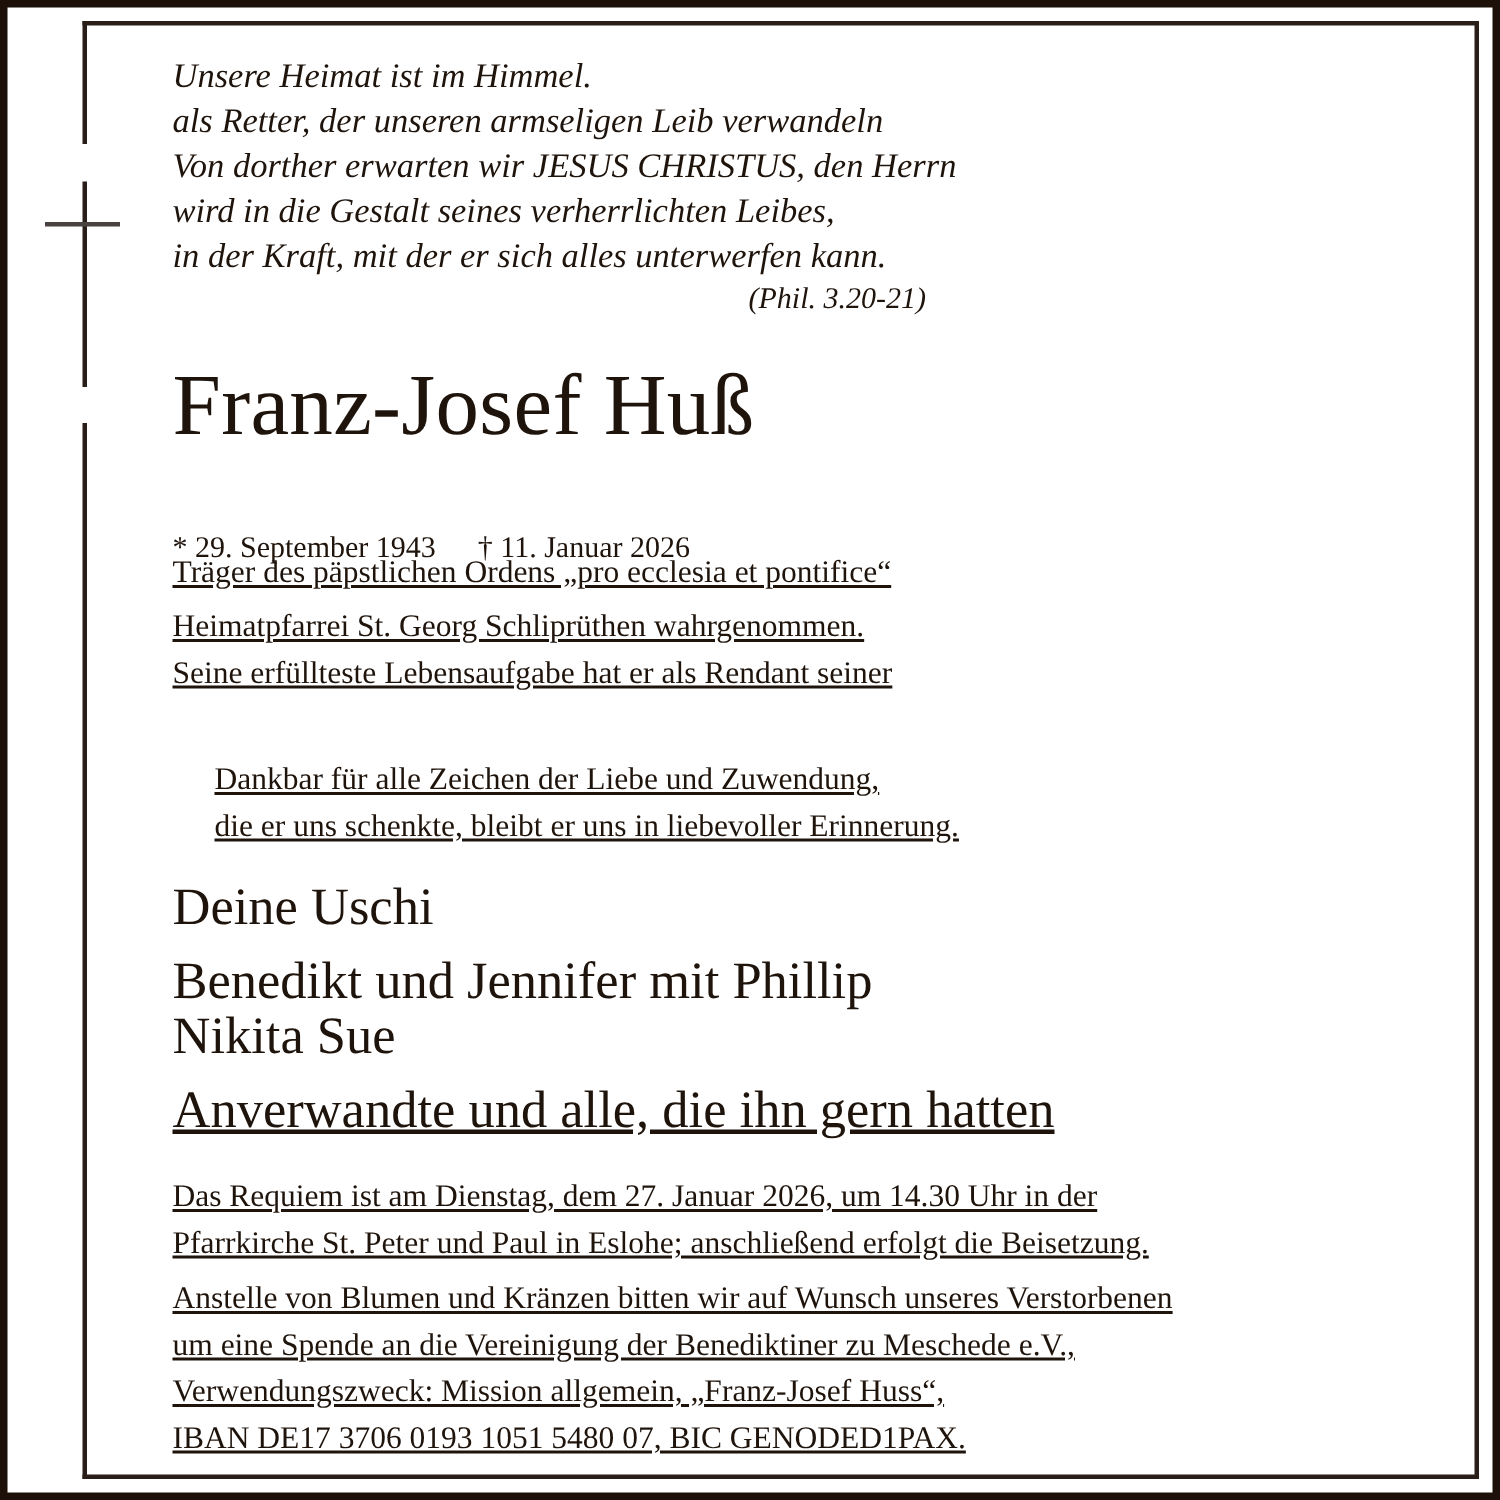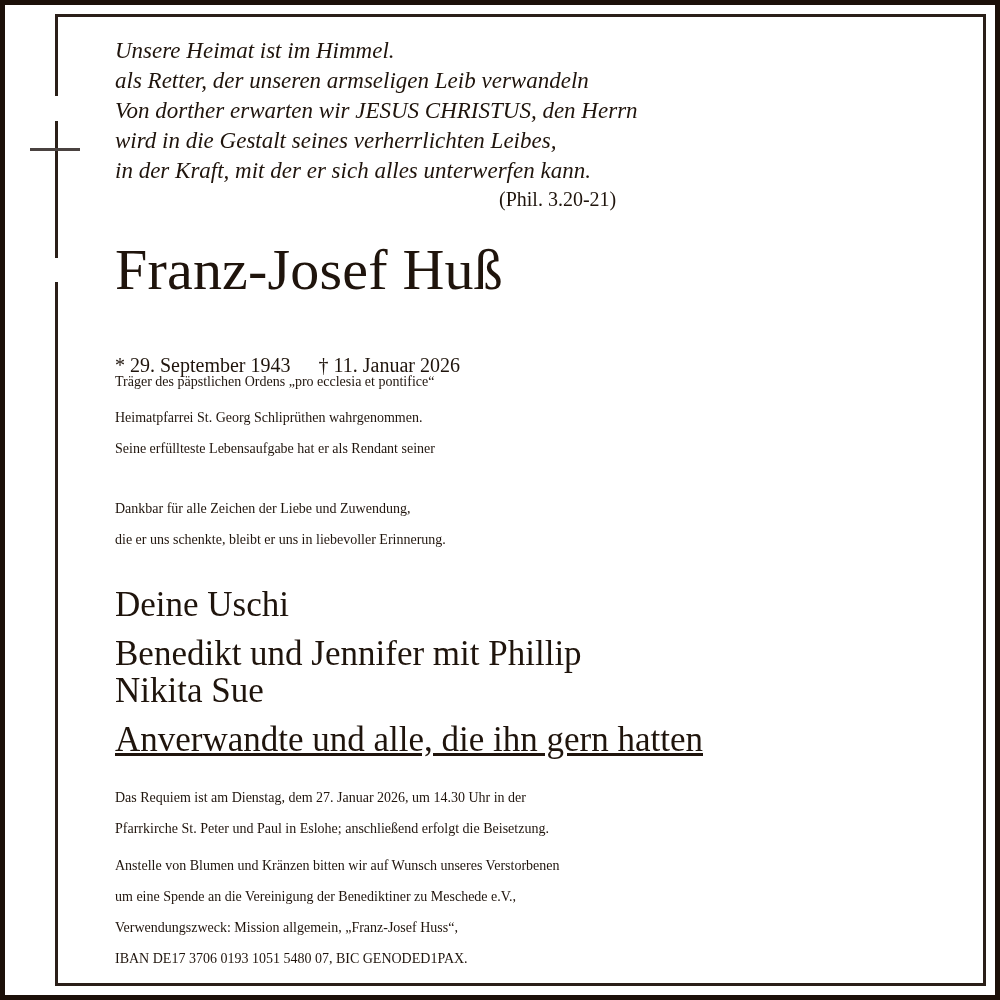--- a/index.html
+++ b/index.html
@@ -16,25 +16,25 @@
   .inner {
     position: absolute; left: 55px; top: 14px; width: 931px; height: 972px;
     box-sizing: border-box;
     border-top: 3px solid #2a1f18; border-right: 3px solid #2a1f18;
     border-bottom: 3px solid #2a1f18;
   }
   .vline { position: absolute; left: 55px; width: 3px; background: #2a1f18; }
   .cross-bar { position: absolute; left: 30px; top: 148px; width: 50px; height: 3px; background: #4a4240; }
   .t { position: absolute; left: 115px; white-space: nowrap; }
   .verse { font-style: italic; font-size: 23px; line-height: 30px; }
-  .verse-ref { position: absolute; left: 499px; top: 188px; font-size: 20px; }
+  .verse-ref { position: absolute; left: 499px; top: 188px; font-style: italic; font-size: 20px; }
   .name { font-size: 58px; top: 236px; letter-spacing: 0.2px; }
   .dates { font-size: 20px; top: 309px; margin-top: 45px; }
   .dates .sep { display: inline-block; width: 28px; }
-  .body20 { font-size: 14px; line-height: 31px; }
+  .body20 { font-size: 21px; line-height: 31px; text-decoration: underline; }
   .fam { font-size: 35px; }
 </style>
 </head>
 <body>
 
 <div class="outer"></div>
 <div class="inner"></div>
 
 <div class="vline" style="top:14px;height:82px;"></div>
 <div class="vline" style="top:121px;height:137px;"></div>
@@ -56,21 +56,21 @@
   <span>* 29. September 1943</span><span class="sep"></span><span>† 11. Januar 2026</span>
 </div>
 
 <div class="t body20" style="top:366px;">Träger des päpstlichen Ordens „pro ecclesia et pontifice“</div>
 
 <div class="t body20" style="top:402px;">
   <div>Heimatpfarrei St. Georg Schliprüthen wahrgenommen.</div>
   <div>Seine erfüllteste Lebensaufgabe hat er als Rendant seiner</div>
 </div>
 
-<div class="t body20" style="top:493px;">
+<div class="t body20" style="top:504px;margin-left:28px;">
   <div>Dankbar für alle Zeichen der Liebe und Zuwendung,</div>
   <div>die er uns schenkte, bleibt er uns in liebevoller Erinnerung.</div>
 </div>
 
 <div class="t fam" style="top:585px;">Deine Uschi</div>
 <div class="t fam" style="top:634px;">Benedikt und Jennifer mit Phillip</div>
 <div class="t fam" style="top:671px;">Nikita Sue</div>
 <div class="t fam" style="top:720px;text-decoration:underline;">Anverwandte und alle, die ihn gern hatten</div>
 
 <div class="t body20" style="top:782px;">

